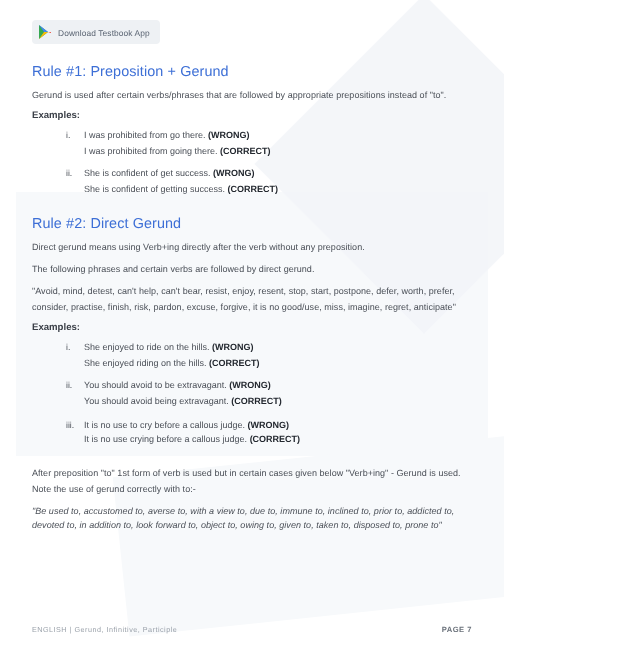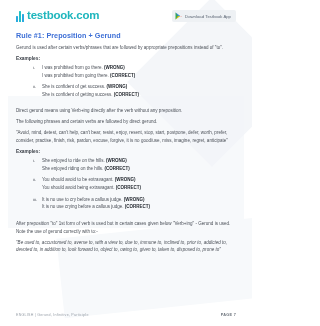--- a/index.html
+++ b/index.html
@@ -106,21 +106,21 @@
   .dl-label {
     font-size: 4.2px;
     color: #5a6472;
     white-space: nowrap;
     letter-spacing: .05px;
   }
   
   .section { margin-top: 9px; }
   .rule-title {
     font-size: 7.2px;
-    font-weight: bold;
+    font-weight: normal;
     color: #3d6fd6;
     margin: 0 0 4px 0;
     letter-spacing: .05px;
   }
   .para {
     font-size: 4.5px;
     color: #4a4f57;
     line-height: 1.75;
     margin: 0 0 3px 0;
     letter-spacing: .02px;
@@ -189,28 +189,20 @@
 </head>
 <body>
 
 <div class="page">
 
   <div class="wm wm-b"></div>
   <div class="wm wm-a"></div>
   <div class="wm wm-c"></div>
 
   <div class="header">
-    <div class="brand">
-      <span class="brand-mark">
-        <i></i>
-          <i></i>
-          <i></i>
-      </span>
-      <span class="brand-text">testbook.com</span>
-    </div>
     <button class="dl-btn">
       <svg class="play-icon" viewBox="0 0 14 16">
         <polygon points="1,1 10,8 1,15" fill="#34a853"></polygon>
         <polygon points="1,1 10,8 6,8" fill="#4285f4"></polygon>
         <polygon points="1,15 10,8 6,8" fill="#fbbc05"></polygon>
         <polygon points="10,8 13,8 13,9" fill="#ea4335"></polygon>
       </svg>
       <span class="dl-label">Download Testbook App</span>
     </button>
   </div>
@@ -227,20 +219,21 @@
           <div class="ex-line"><span>I was prohibited from going there. </span><span class="tag">(CORRECT)</span></div>
         </li>
         <li>
           <div class="ex-line"><span>She is confident of get success. </span><span class="tag">(WRONG)</span></div>
           <div class="ex-line"><span>She is confident of getting success. </span><span class="tag">(CORRECT)</span></div>
         </li>
       </ol>
     </div>
 
     <div class="section">
+      <h2 class="rule-title">Rule #2: Direct Gerund</h2>
       <p class="para">Direct gerund means using Verb+ing directly after the verb without any preposition.</p>
       <p class="para">The following phrases and certain verbs are followed by direct gerund.</p>
       <p class="para">"Avoid, mind, detest, can't help, can't bear, resist, enjoy, resent, stop, start, postpone, defer, worth, prefer, consider, practise, finish, risk, pardon, excuse, forgive, it is no good/use, miss, imagine, regret, anticipate"</p>
       <div class="examples-label">Examples:</div>
       <ol class="examples">
         <li>
           <div class="ex-line"><span>She enjoyed to ride on the hills. </span><span class="tag">(WRONG)</span></div>
           <div class="ex-line"><span>She enjoyed riding on the hills. </span><span class="tag">(CORRECT)</span></div>
         </li>
         <li>

